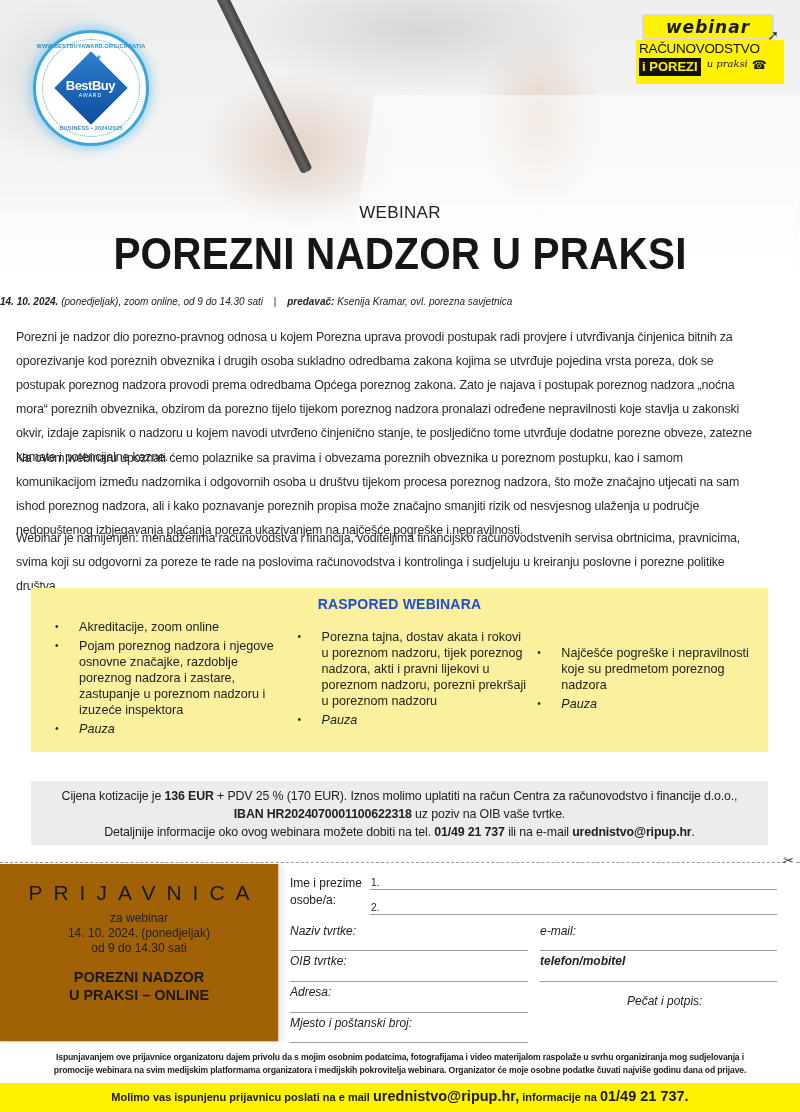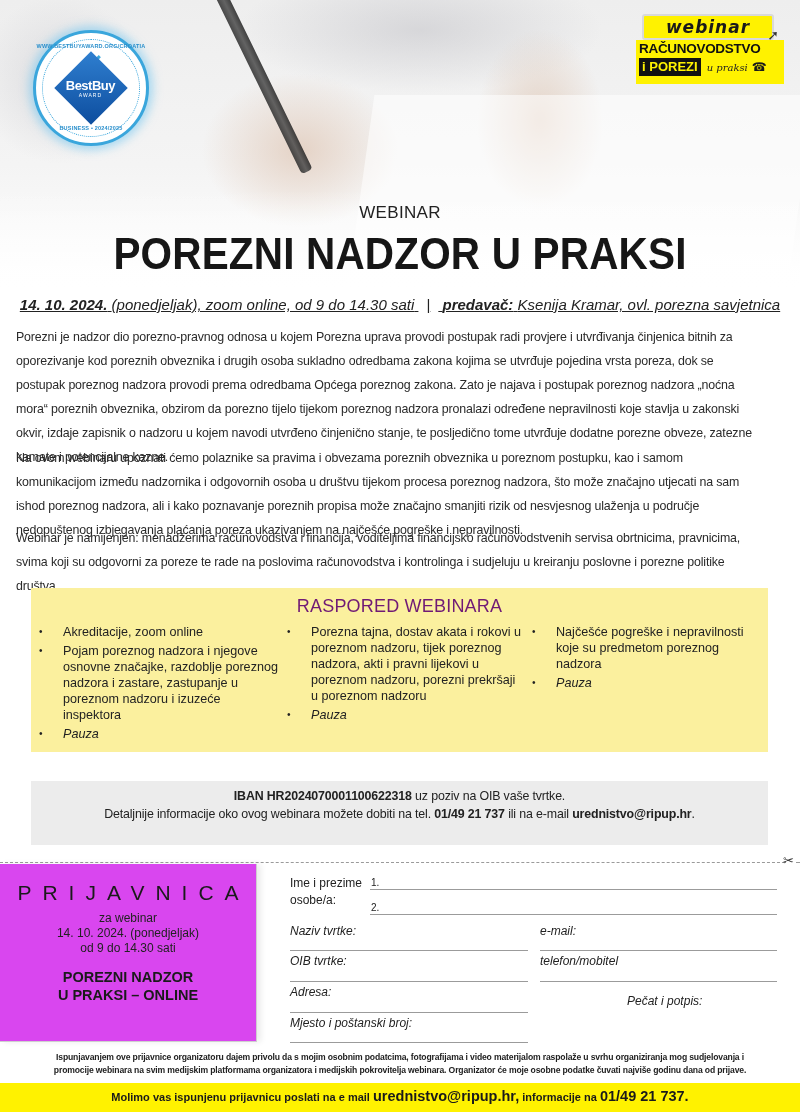--- a/index.html
+++ b/index.html
@@ -59,54 +59,54 @@
   
   .logo { position: absolute; left: 636px; top: 14px; width: 148px; }
   .logo .web {
     background: #fff200; border: 2px solid #d9d9d9; border-radius: 3px;
     height: 26px; width: 132px; margin-left: 6px; text-align: center;
     font-family: "DejaVu Sans", sans-serif; font-weight: bold; font-style: italic;
     font-size: 17px; line-height: 22px; color: #1a1a1a; letter-spacing: 1px; position: relative;
   }
   .logo .cursor { position: absolute; right: -8px; top: 8px; font-size: 14px; color: #333; font-style: normal; }
   .logo .main { background: #fff200; margin-top: 0; height: 44px; position: relative; padding: 1px 3px; }
-  .logo .rac { font-weight: bold; font-size: 13.5px; color: #111; letter-spacing: -0.3px; line-height: 15px; }
-  .logo .row2 { display: flex; align-items: center; margin-top: 2px; }
+  .logo .rac { font-weight: normal; font-size: 13.5px; color: #111; letter-spacing: -0.3px; line-height: 15px; }
+  .logo .row2 { display: flex; align-items: flex-start; margin-top: 2px; }
   .logo .porezi { background: #111; color: #fff200; font-weight: bold; font-size: 13px; padding: 1px 3px; line-height: 16px; }
   .logo .praksi { font-family: "DejaVu Serif", serif; font-style: italic; font-size: 10px; color: #222; margin-left: 6px; }
   .logo .phone { font-size: 12px; margin-left: 4px; }
 
   
   .kicker { position: absolute; top: 203px; width: 800px; text-align: center; font-size: 17px; color: #222; letter-spacing: 0.3px; }
   .title {
     position: absolute; top: 229px; width: 800px; text-align: center;
     font-size: 44px; font-weight: bold; color: #161616; letter-spacing: 0.2px;
     transform: scaleX(0.92);
   }
   .meta {
-    position: absolute; top: 296px; width: 800px; text-align: center; font-size: 15px; font-style: italic; color: #222; text-decoration: underline;
+    position: absolute; top: 296px; width: 800px; font-size: 10px; font-style: italic; color: #222;
   }
   .meta b { font-weight: bold; }
   .meta .sep { font-style: normal; margin: 0 8px; }
 
   
   .body-text {
     position: absolute; left: 16px; width: 740px; font-size: 12.4px; line-height: 24px; color: #2a2a2a;
     letter-spacing: -0.15px;
   }
   .p1 { top: 325px; }
   .p2 { top: 446px; }
   .p3 { top: 526px; }
 
   
   .schedule {
     position: absolute; left: 31px; top: 588px; width: 737px; height: 164px; background: #fbf09e;
   }
-  .schedule h2 { text-align: center; font-size: 18px; font-weight: normal; color: #701a75; padding-top: 8px; letter-spacing: 0.2px; }
-  .sched-cols { display: flex; padding: 7px 0 0 0; }
+  .schedule h2 { text-align: center; font-size: 14px; font-weight: bold; color: #1d4ed8; padding-top: 8px; letter-spacing: 0.2px; }
+  .sched-cols { display: flex; padding: 7px 0 0 16px; align-items: center; }
   .sched-col { list-style: none; font-size: 12.6px; line-height: 16px; color: #222; }
   .sched-col:nth-child(1) { width: 248px; }
   .sched-col:nth-child(2) { width: 245px; }
   .sched-col:nth-child(3) { width: 244px; }
   .sched-col li { position: relative; padding-left: 32px; margin-bottom: 3px; }
   .sched-col li::before { content: "•"; position: absolute; left: 8px; top: 0; font-size: 10px; }
   .sched-col li.italic { font-style: italic; }
 
   
   .price {
@@ -115,21 +115,21 @@
   }
   .price b { font-weight: bold; }
 
   
   .cutline { position: absolute; left: 0; top: 862px; width: 785px; border-top: 1px dashed #9a9a9a; }
   .scissors { position: absolute; left: 783px; top: 853px; font-size: 13px; color: #333; }
   .cutline-tail { position: absolute; left: 796px; top: 862px; width: 4px; border-top: 1px dashed #9a9a9a; }
 
   
   .reg-left {
-    position: absolute; left: 0; top: 864px; width: 257px; height: 178px; background: #d946ef;
+    position: absolute; left: 0; top: 864px; width: 279px; height: 178px; background: #a16207;
     border-right: 1px solid #cfcfcf; border-bottom: 1px solid #cfcfcf;
     box-shadow: 4px 0 6px rgba(0,0,0,0.08); text-align: center;
   }
   .reg-left .pr { font-size: 21px; letter-spacing: 11px; color: #1a1a1a; padding-top: 17px; padding-left: 11px; }
   .reg-left .sub { font-size: 12px; line-height: 15px; color: #222; margin-top: 6px; }
   .reg-left .name { font-size: 14.5px; font-weight: bold; line-height: 18px; color: #1a1a1a; margin-top: 12px; }
 
   .field-label { position: absolute; font-size: 12px; color: #222; }
   .field-label.it { font-style: italic; }
   .field-line { position: absolute; height: 0; border-top: 1px solid #9b9b9b; }
@@ -211,20 +211,23 @@
     </ul>
     <ul class="sched-col">
       <li>Najčešće pogreške i nepravilnosti koje su predmetom poreznog nadzora</li>
       <li class="italic">Pauza</li>
     </ul>
   </div>
 </div>
 
 <div class="price">
   <div>
+    <span>Cijena kotizacije je </span><b>136 EUR</b><span> + PDV 25 % (170 EUR). Iznos molimo uplatiti na račun Centra za računovodstvo i financije d.o.o.,</span>
+  </div>
+  <div>
     <b>IBAN HR2024070001100622318</b><span> uz poziv na OIB vaše tvrtke.</span>
   </div>
   <div>
     <span>Detaljnije informacije oko ovog webinara možete dobiti na tel. </span><b>01/49 21 737</b><span> ili na e-mail </span><b>urednistvo@ripup.hr</b><span>.</span>
   </div>
 </div>
 
 <div class="cutline"></div>
 <div class="scissors">✂</div>
 <div class="cutline-tail"></div>
@@ -249,21 +252,21 @@
 <div class="field-num" style="left:371px; top:902px;">2.</div>
 <div class="field-line" style="left:370px; top:914px; width:407px;"></div>
 
 <div class="field-label it" style="left:290px; top:924px;">Naziv tvrtke:</div>
 <div class="field-line" style="left:290px; top:950px; width:238px;"></div>
 <div class="field-label it" style="left:540px; top:924px;">e-mail:</div>
 <div class="field-line" style="left:540px; top:950px; width:237px;"></div>
 
 <div class="field-label it" style="left:290px; top:954px;">OIB tvrtke:</div>
 <div class="field-line" style="left:290px; top:981px; width:238px;"></div>
-<div class="field-label it" style="left:540px; top:954px;">telefon/mobitel</div>
+<div class="field-label it" style="left:540px; top:954px;font-weight:bold;">telefon/mobitel</div>
 <div class="field-line" style="left:540px; top:981px; width:237px;"></div>
 
 <div class="field-label it" style="left:290px; top:985px;">Adresa:</div>
 <div class="field-line" style="left:290px; top:1012px; width:238px;"></div>
 <div class="field-label it" style="left:627px; top:994px;">Pečat i potpis:</div>
 
 <div class="field-label it" style="left:290px; top:1016px;">Mjesto i poštanski broj:</div>
 <div class="field-line" style="left:290px; top:1042px; width:238px;"></div>
 
 <div class="consent" style="padding: 0 36px;">Ispunjavanjem ove prijavnice organizatoru dajem privolu da s mojim osobnim podatcima, fotografijama i video materijalom raspolaže u svrhu organiziranja mog sudjelovanja i promocije webinara na svim medijskim platformama organizatora i medijskih pokrovitelja webinara. Organizator će moje osobne podatke čuvati najviše godinu dana od prijave.</div>

